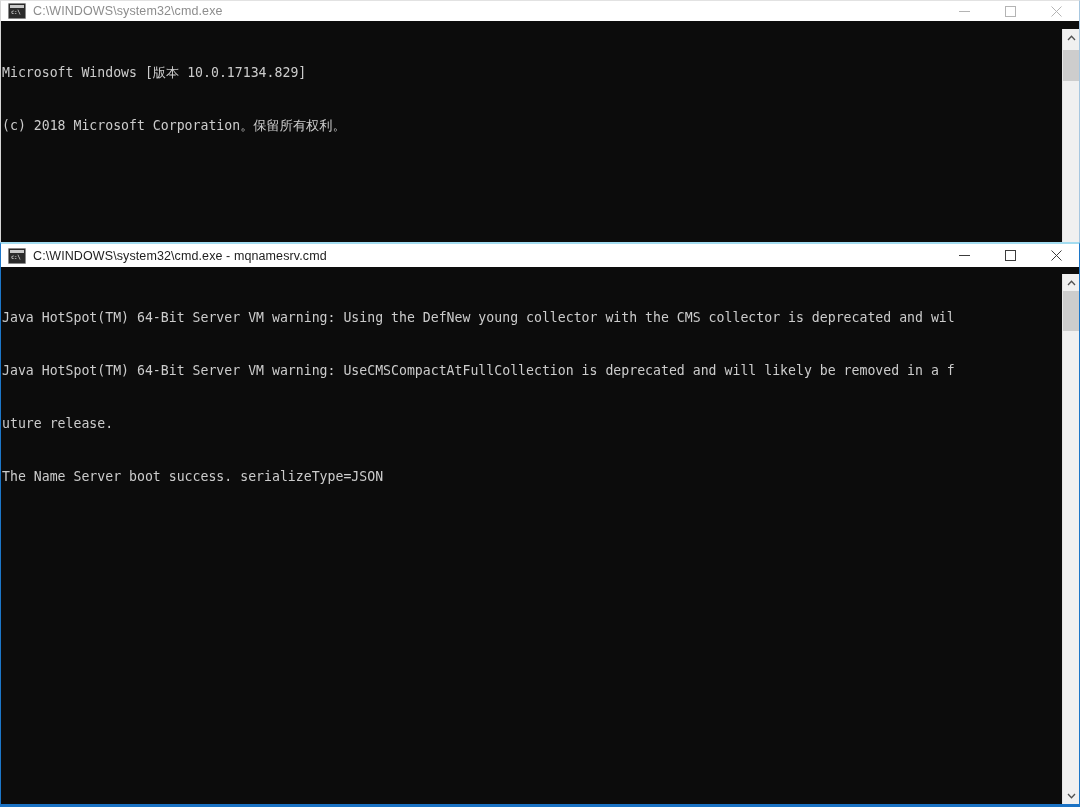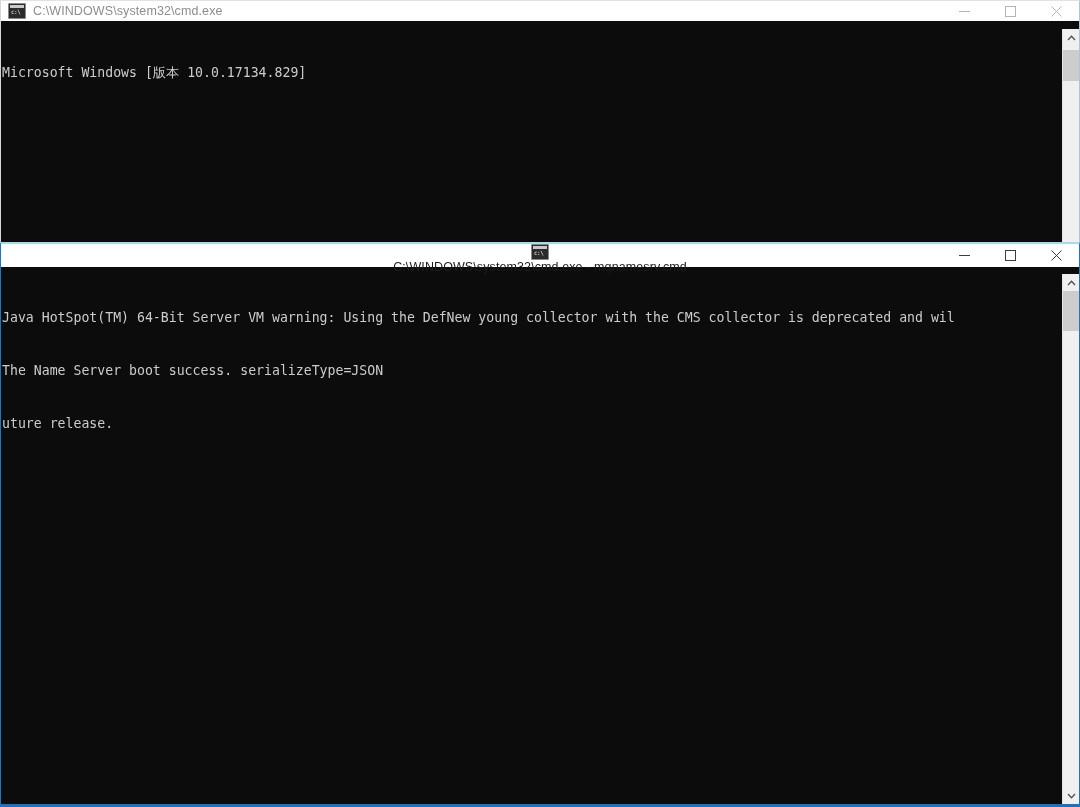--- a/index.html
+++ b/index.html
@@ -175,21 +175,21 @@
     left: 0;
     top: 242px;
     width: 1080px;
     height: 565px;
     border-top: 2px solid #a3dcf0;
     border-left: 1px solid #1c76c8;
     border-right: 1px solid #1c76c8;
     border-bottom: 3px solid #1a72c4;
   }
   #window-front .console-body { top: 30px; padding-left: 32px; }
-  #window-front .titlebar { height: 23px; flex-direction: column; }
+  #window-front .titlebar { height: 23px; }
 </style>
 </head>
 <body>
 
 <div class="window" id="window-back">
 
   <div class="titlebar">
     <div class="title-icon"></div>
     <span class="title-text">C:\WINDOWS\system32\cmd.exe</span>
 
@@ -209,20 +209,21 @@
             <line x1="0.5" y1="0.5" x2="10.5" y2="10.5" stroke-width="1"></line>
             <line x1="10.5" y1="0.5" x2="0.5" y2="10.5" stroke-width="1"></line>
           </svg>
       </div>
     </div>
   </div>
 
   <div class="console-body">
     <div class="console-text">
       <span class="ln">Microsoft Windows [版本 10.0.17134.829]</span>
+      <span class="ln">(c) 2018 Microsoft Corporation。保留所有权利。</span>
       <span class="ln"></span>
       
       
       
       
       
       
     </div>
 
     <div class="scrollbar">
@@ -265,22 +266,23 @@
             <line x1="0.5" y1="0.5" x2="10.5" y2="10.5" stroke-width="1"></line>
             <line x1="10.5" y1="0.5" x2="0.5" y2="10.5" stroke-width="1"></line>
           </svg>
       </div>
     </div>
   </div>
 
   <div class="console-body">
     <div class="console-text">
       <span class="ln">Java HotSpot(TM) 64-Bit Server VM warning: Using the DefNew young collector with the CMS collector is deprecated and wil</span>
+      <span class="ln">Java HotSpot(TM) 64-Bit Server VM warning: UseCMSCompactAtFullCollection is deprecated and will likely be removed in a f</span>
+      <span class="ln">uture release.</span>
       <span class="ln">The Name Server boot success. serializeType=JSON</span>
-      <span class="ln">uture release.</span>
     </div>
 
     <div class="scrollbar">
       <div class="sb-arrow">
         <svg width="9" height="6" viewBox="0 0 9 6">
             <path d="M1 5 L4.5 1.3 L8 5" fill="none" stroke-width="1.3"></path>
           </svg>
       </div>
       <div class="sb-track">
         <div class="sb-thumb" style="top:0%;height:8%"></div>

